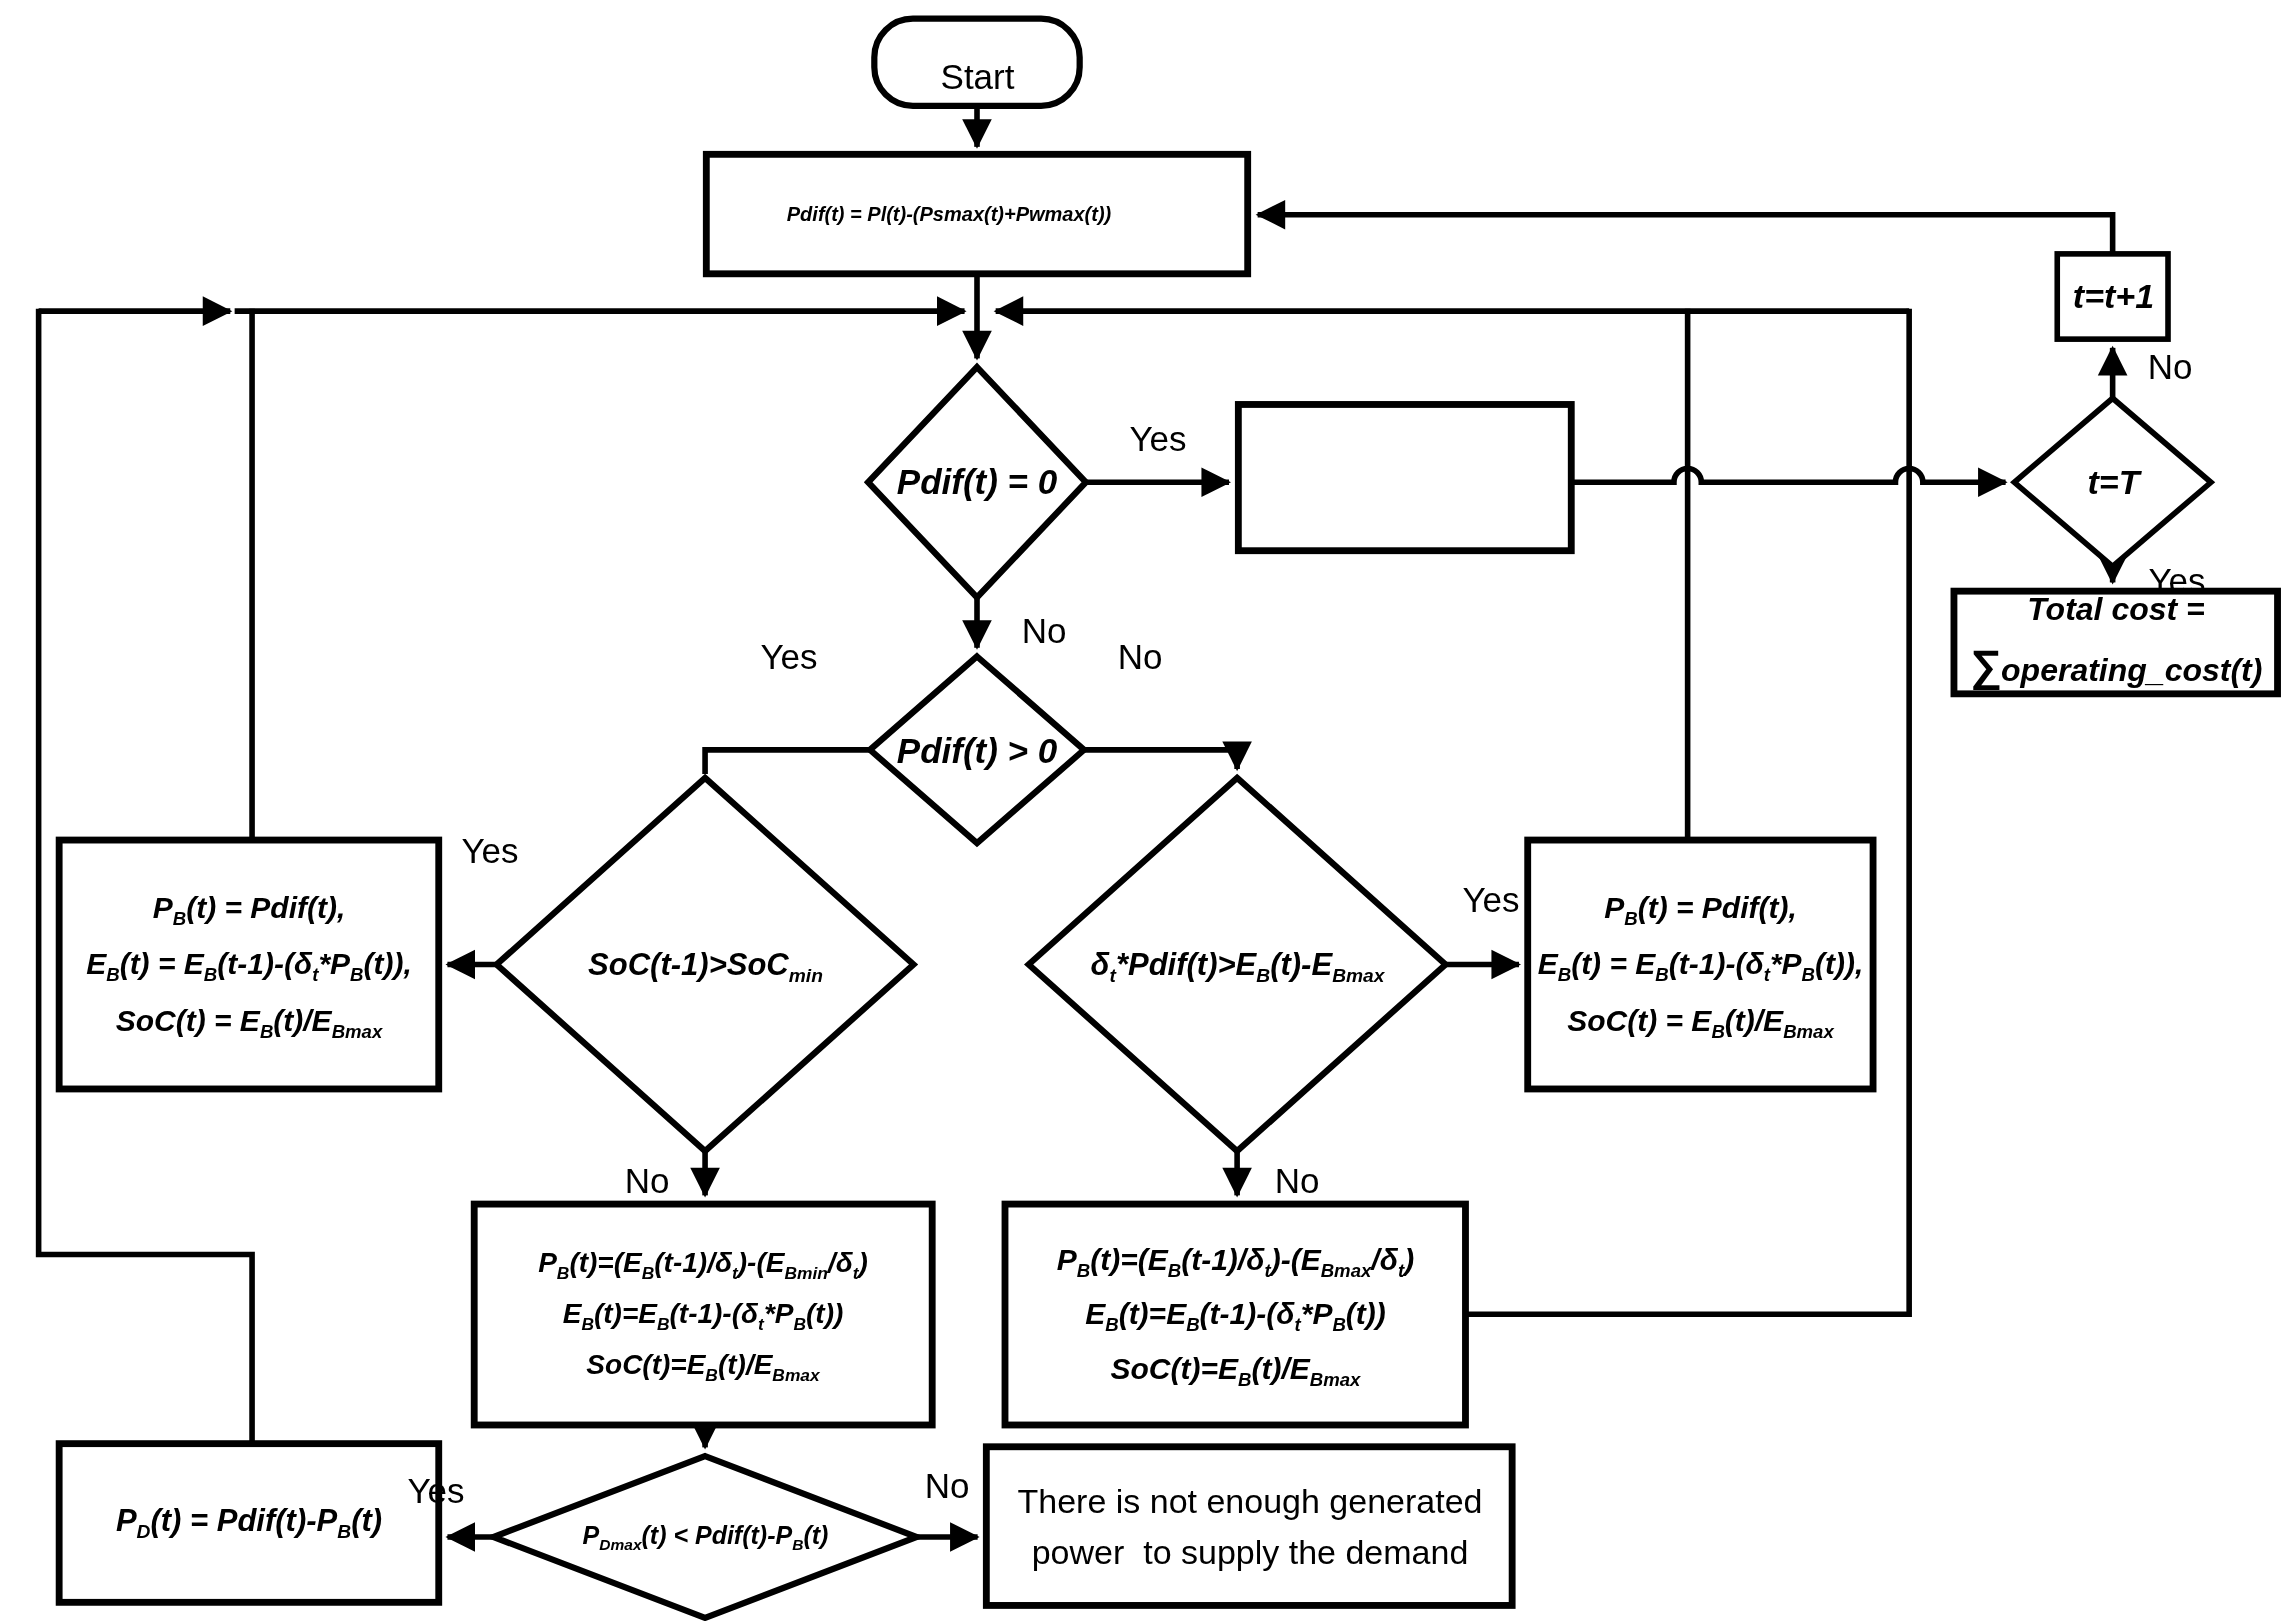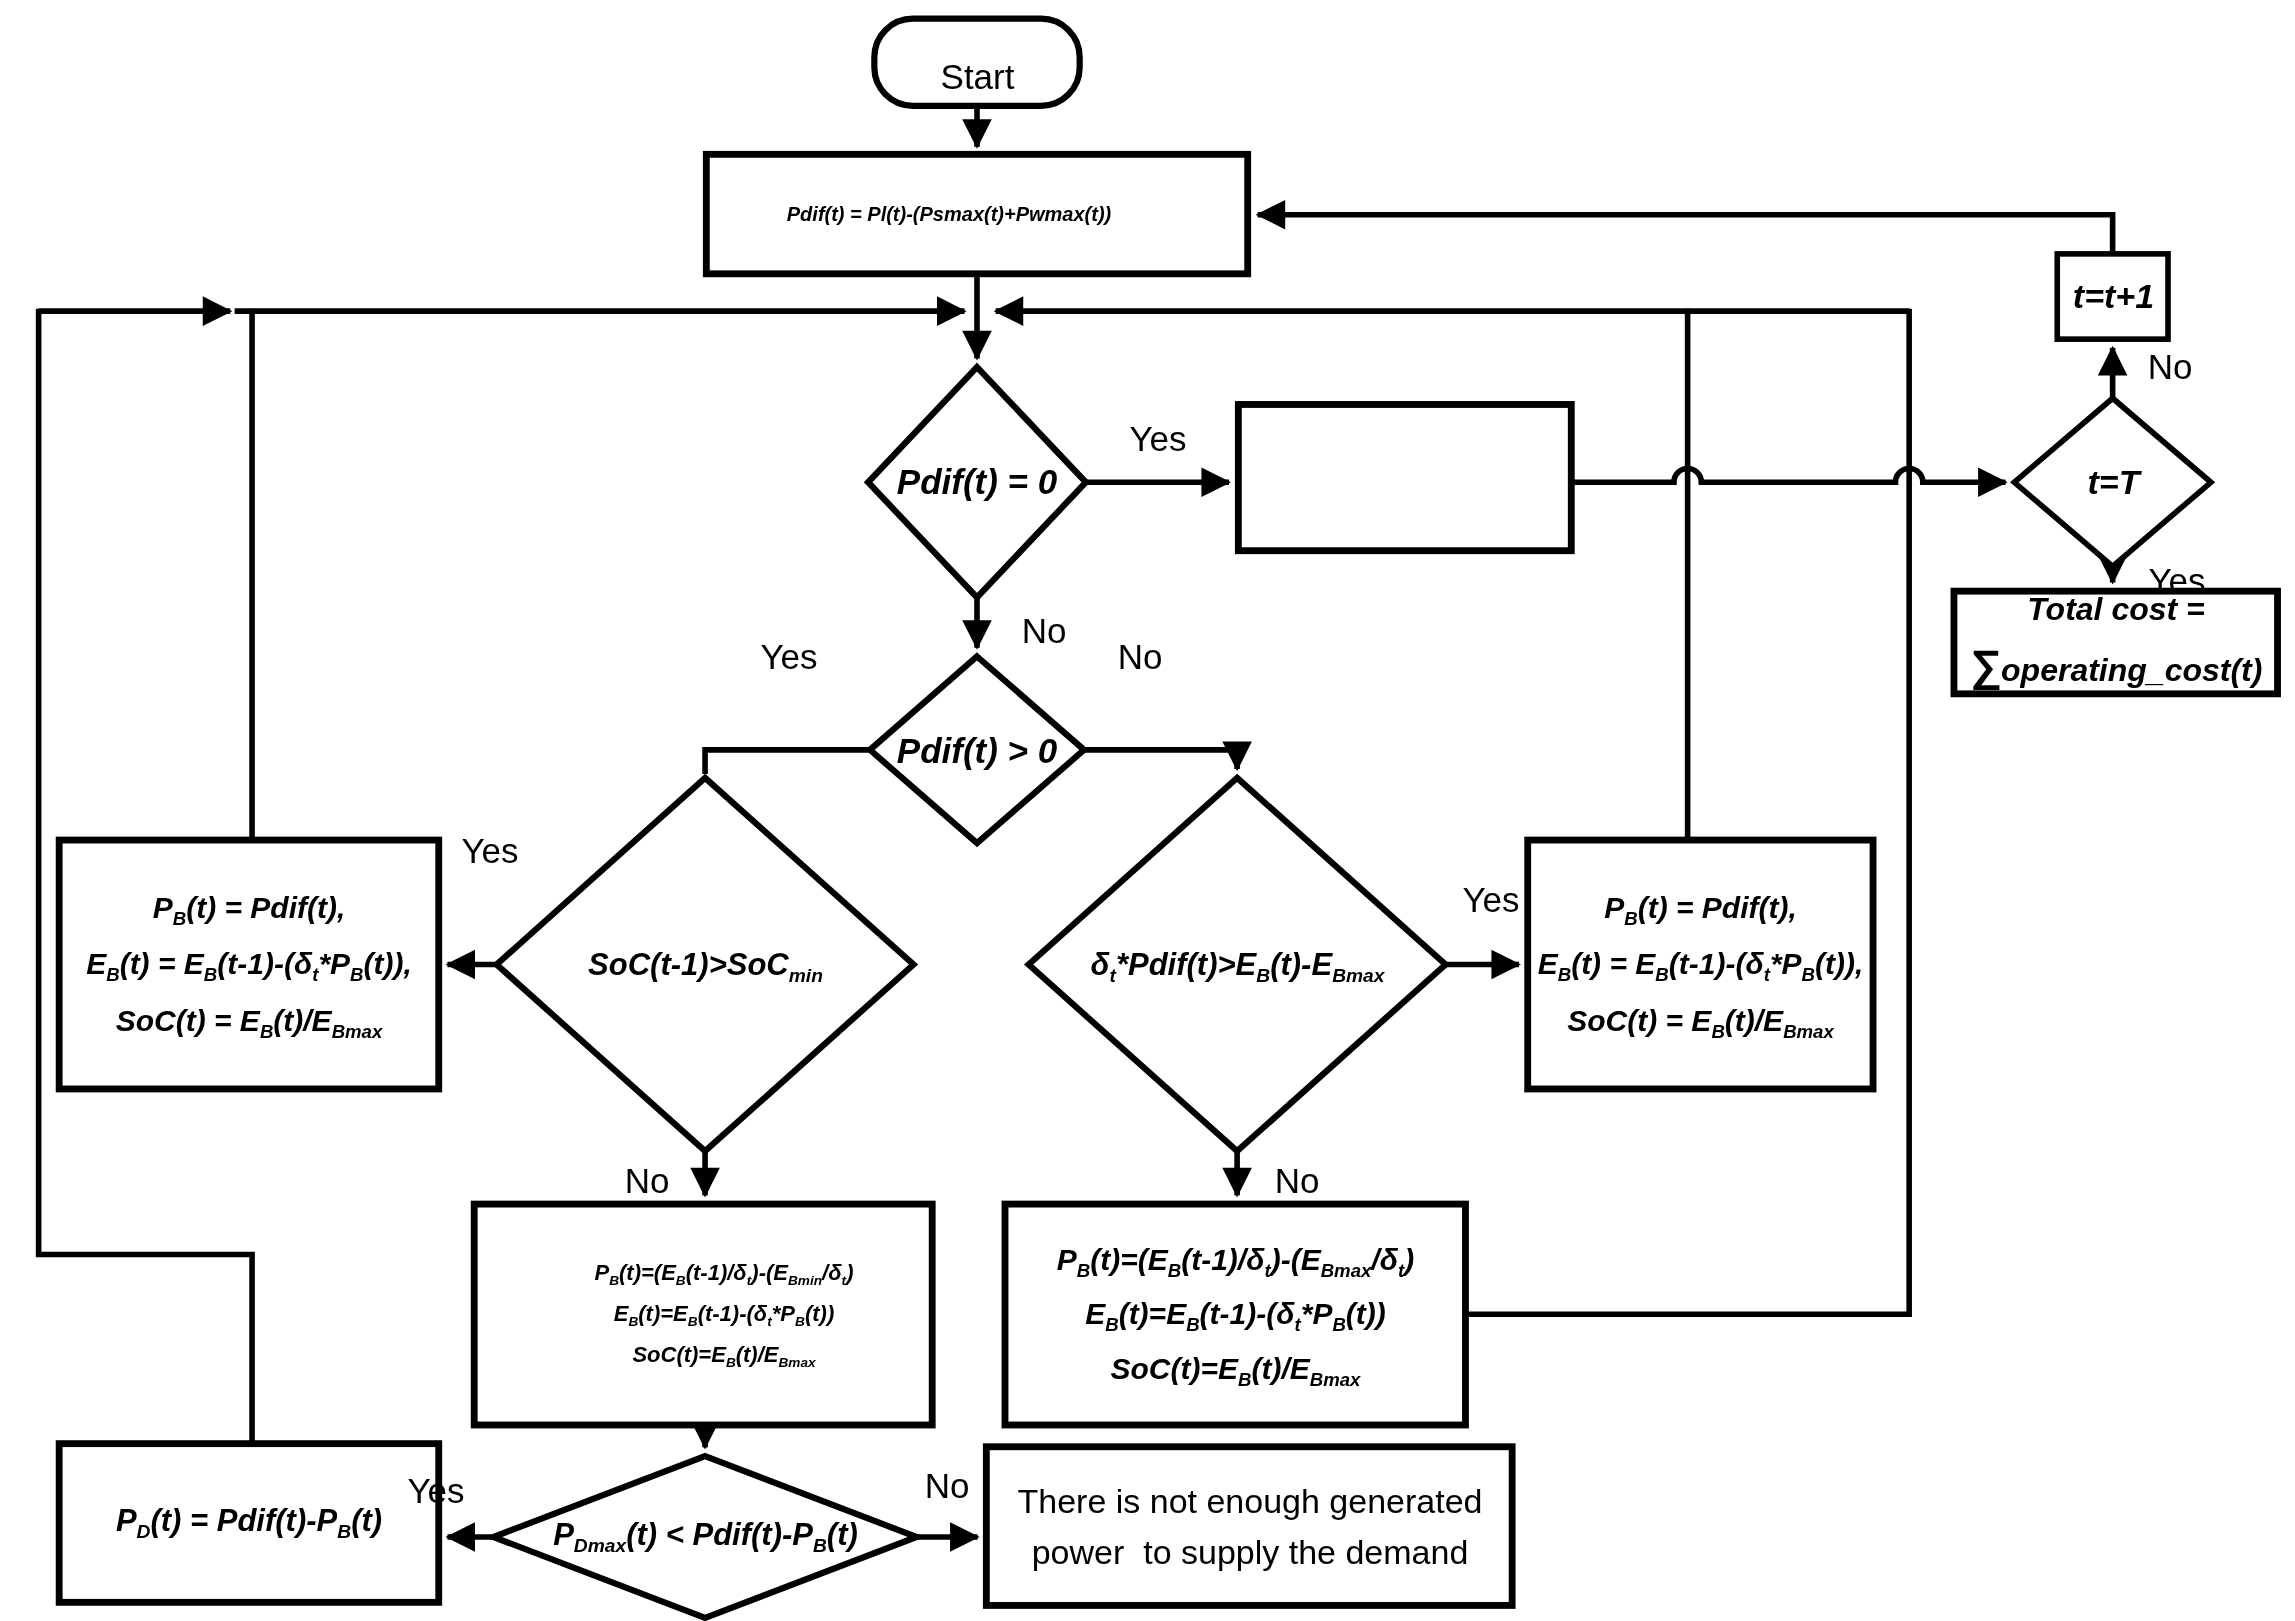--- a/index.html
+++ b/index.html
@@ -125,33 +125,33 @@
   <div class="line">E<sub>B</sub>(t) = E<sub>B</sub>(t-1)-(δ<sub>t</sub>*P<sub>B</sub>(t)),</div>
   <div class="line">SoC(t) = E<sub>B</sub>(t)/E<sub>Bmax</sub></div>
 </div>
 
 <div class="nt fm" style="left:1528px;top:840px;width:345px;height:249px;font-size:30px;line-height:1.85;">
   <div class="line">P<sub>B</sub>(t) = Pdif(t),</div>
   <div class="line">E<sub>B</sub>(t) = E<sub>B</sub>(t-1)-(δ<sub>t</sub>*P<sub>B</sub>(t)),</div>
   <div class="line">SoC(t) = E<sub>B</sub>(t)/E<sub>Bmax</sub></div>
 </div>
 
-<div class="nt fm" style="left:495px;top:1204px;width:458px;height:221px;font-size:22px;line-height:1.8;">
+<div class="nt fm" style="left:474px;top:1204px;width:458px;height:221px;font-size:28px;line-height:1.8;">
   <div class="line">P<sub>B</sub>(t)=(E<sub>B</sub>(t-1)/δ<sub>t</sub>)-(E<sub>Bmin</sub>/δ<sub>t</sub>)</div>
   <div class="line">E<sub>B</sub>(t)=E<sub>B</sub>(t-1)-(δ<sub>t</sub>*P<sub>B</sub>(t))</div>
   <div class="line">SoC(t)=E<sub>B</sub>(t)/E<sub>Bmax</sub></div>
 </div>
 
 <div class="nt fm" style="left:1005px;top:1204px;width:461px;height:221px;font-size:30px;line-height:1.8;">
   <div class="line">P<sub>B</sub>(t)=(E<sub>B</sub>(t-1)/δ<sub>t</sub>)-(E<sub>Bmax</sub>/δ<sub>t</sub>)</div>
   <div class="line">E<sub>B</sub>(t)=E<sub>B</sub>(t-1)-(δ<sub>t</sub>*P<sub>B</sub>(t))</div>
   <div class="line">SoC(t)=E<sub>B</sub>(t)/E<sub>Bmax</sub></div>
 </div>
 
-<div class="nt fm" style="left:494px;top:1456px;width:423px;height:162px;font-size:31px;">
+<div class="nt fm" style="left:494px;top:1456px;width:423px;height:162px;font-size:25px;">
   <div class="line">P<sub>Dmax</sub>(t) &lt; Pdif(t)-P<sub>B</sub>(t)</div>
 </div>
 
 <div class="nt fm" style="left:59px;top:1444px;width:380px;height:159px;font-size:31px;">
   <div class="line">P<sub>D</sub>(t) = Pdif(t)-P<sub>B</sub>(t)</div>
 </div>
 
 <div class="nt plain" style="left:987px;top:1447px;width:526px;height:159px;font-size:34px;line-height:1.5;">
   <div class="line">There is not enough generated</div>
   <div class="line">power  to supply the demand</div>

